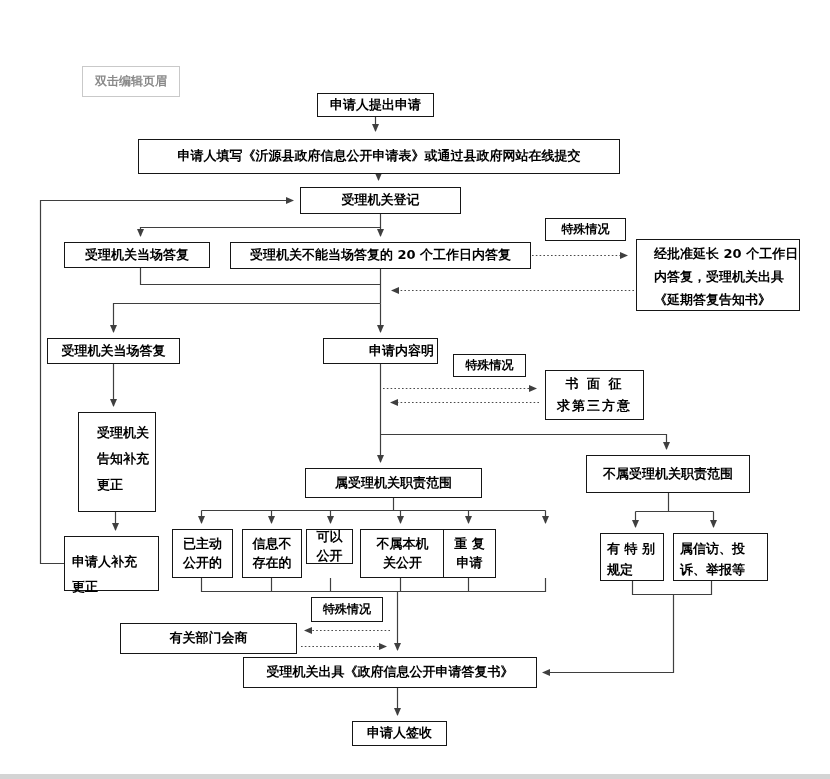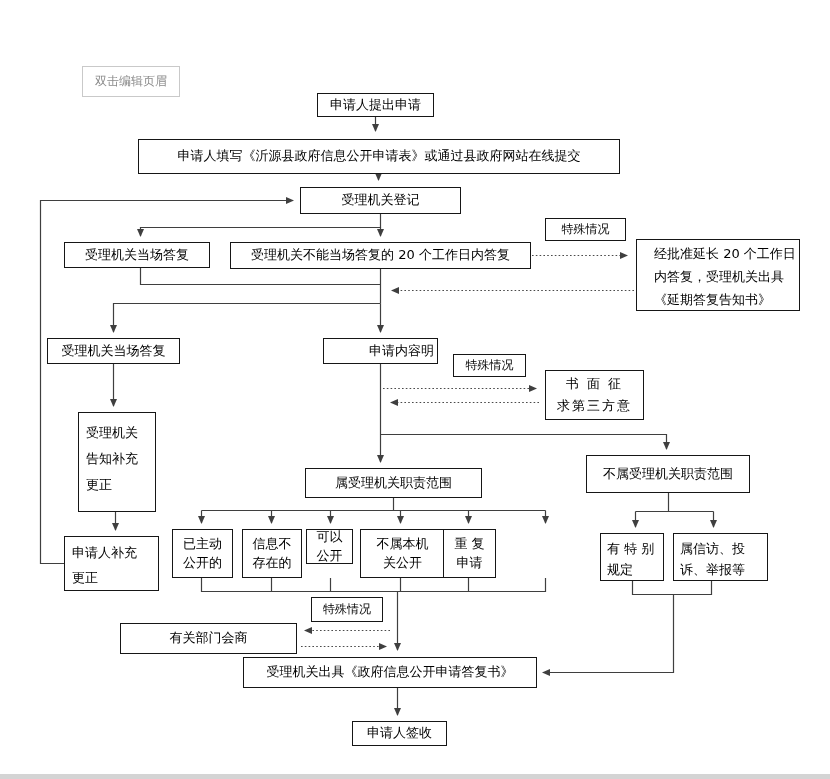--- a/index.html
+++ b/index.html
@@ -4,26 +4,26 @@
 <style>
   html,body{margin:0;padding:0;background:#ffffff;}
   .canvas{
     position:relative;width:830px;height:779px;background:#ffffff;overflow:hidden;
     font-family:"DejaVu Sans",sans-serif;color:#000;
   }
   .connectors{position:absolute;left:0;top:0;}
   .node{
     position:absolute;box-sizing:border-box;border:1px solid #161616;background:#fff;
     display:flex;flex-direction:column;align-items:center;justify-content:center;
-    font-size:13px;line-height:1.4;text-align:center;white-space:nowrap;z-index:2;
+    font-size:13px;line-height:1.4;text-align:center;white-space:nowrap;z-index:2;font-weight:bold;
   }
   .node .ln{display:block;}
   .left{align-items:flex-start;justify-content:flex-start;text-align:left;padding:4px 3px 0 6px;line-height:21px;}
-  .notify{line-height:26px;padding-top:7px;padding-left:7px;}
-  .supp{line-height:25px;padding-top:3px;padding-left:7px;}
+  .notify{line-height:26px;padding-top:7px;padding-left:18px;}
+  .supp{line-height:25px;padding-top:12px;padding-left:7px;}
   .extend{line-height:23px;padding-top:2px;padding-left:17px;}
   .third{line-height:22px;letter-spacing:2px;}
   .rightalign{align-items:flex-end;padding-right:3px;}
   .sp{font-size:12px;}
   .hint{
     border:1px solid #c9c9c9;color:#8a8a8a;font-size:12px;background:#fff;
   }
   .bottom-bar{position:absolute;left:0;right:0;bottom:0;height:5px;background:#d4d4d4;z-index:3;}
 </style>
 </head>

